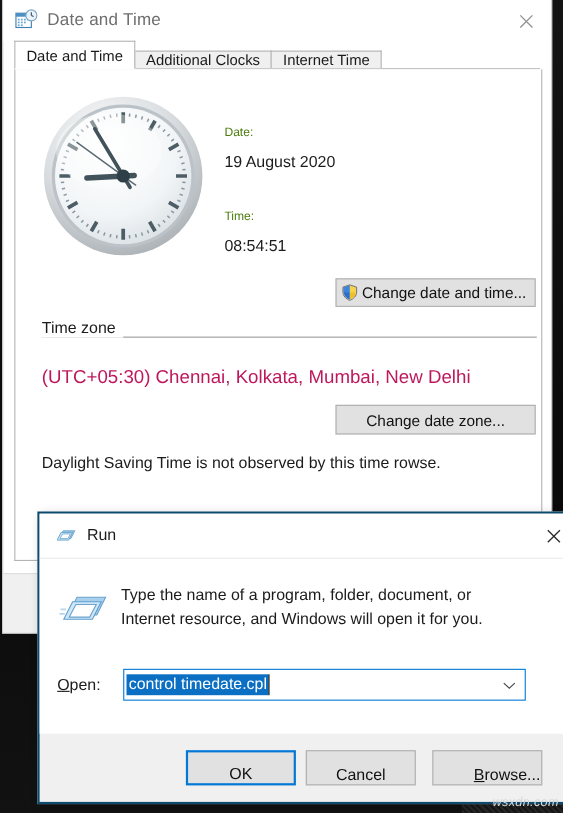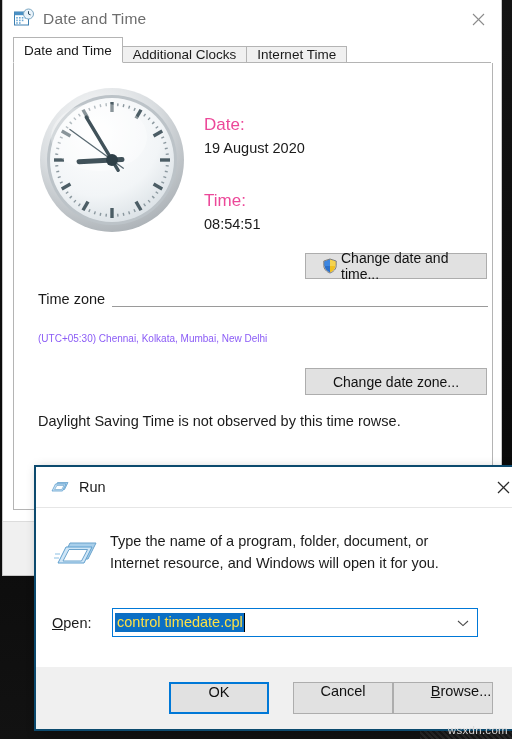--- a/index.html
+++ b/index.html
@@ -109,22 +109,22 @@
   
   #clock-wrap {
     position: absolute; left: 23px; top: 22px;
     width: 150px; height: 150px;
   }
   #clock-wrap svg { display:block; }
 
   
   .field-label {
     position: absolute;
-    font-size: 17px;
-    color: #ec4899;
+    font-size: 11px;
+    color: #4d7c0f;
   }
   .field-value {
     position: absolute;
     font-size: 14.5px;
     color: #1b1b1b;
   }
   #lbl-date   { left: 190px; top: 52px; }
   #val-date   { left: 190px; top: 77px; }
   #lbl-time   { left: 190px; top: 128px; }
   #val-time   { left: 190px; top: 153px; }
@@ -138,21 +138,21 @@
     color: #111;
     font-family: "Liberation Sans", sans-serif;
     display: flex; align-items: center; justify-content: center;
     cursor: default;
     padding: 0;
   }
   #btn-change-datetime {
     left: 291px; top: 190px;
     width: 182px; height: 26px;
     justify-content: flex-start;
-    padding-left: 16px;
+    padding-left: 4px;
   }
   #shield-icon { width: 16px; height: 16px; margin-right: 3px; flex: none; }
   #btn-change-timezone {
     left: 291px; top: 305px;
     width: 182px; height: 27px;
   }
 
   
   #tz-group-label {
     position: absolute; left: 24px; top: 228px;
@@ -161,21 +161,21 @@
     z-index: 2;
   }
   #tz-group-line {
     position: absolute; left: 24px; top: 243px;
     width: 450px; height: 1px;
     background: #9a9a9a;
     z-index: 1;
   }
   #tz-value {
     position: absolute; left: 24px; top: 270px;
-    font-size: 10px; color: #8b5cf6;
+    font-size: 17px; color: #be185d;
   }
   #dst-note {
     position: absolute; left: 24px; top: 350px;
     font-size: 14.5px; color: #1b1b1b;
   }
 
   
   #main-footer {
     position: absolute;
     left: 0; bottom: 0;
@@ -232,21 +232,21 @@
   #open-combo {
     position: absolute; left: 76px; top: 100px;
     width: 366px; height: 29px;
     background: #ffffff;
     border: 1px solid #0078d7;
     display: flex; align-items: center;
   }
   #open-value {
     margin-left: 2px;
     font-size: 14.5px;
-    color: #fde047;
+    color: #ffffff;
     background: #0b6fc4;
     padding: 1px 1px 2px 2px;
     white-space: nowrap;
   }
   #open-caret-cursor {
     width: 1px; height: 19px; background: #000;
     margin-left: 0px;
   }
   #open-arrow {
     position: absolute; right: 0; top: 0;
@@ -258,37 +258,38 @@
     left: 0; top: 200px;
     width: 100%; height: 65px;
   }
   .run-btn {
     position: absolute; top: 15px;
     height: 32px; width: 100px;
     background: #e1e1e1;
     border: 1px solid #adadad;
     font-size: 14.5px; color: #111;
     font-family: "Liberation Sans", sans-serif;
-    display: flex; align-items: flex-start; justify-content: center;
+    display: flex; align-items: flex-end; justify-content: center;
     cursor: default;
   }
   #btn-ok     { left: 133px; border: 2px solid #0078d7; }
-  #btn-cancel { left: 257px; }
+  #btn-cancel { left: 242px; }
   #btn-browse { left: 357px; padding-left: 36px; }
   #btn-browse u { text-decoration: underline; }
 
   
   #watermark {
     position: absolute;
     right: 4px; bottom: 3px;
     font-size: 11.5px;
     color: #d8d8d8;
     letter-spacing: .3px;
     z-index: 50;
     font-family: "Liberation Sans", sans-serif;
+    font-style: italic;
   }
 </style>
 </head>
 <body>
 
 <div id="desktop">
   <div id="desktop-speckle"></div>
 </div>
 
 <div id="main-window">

